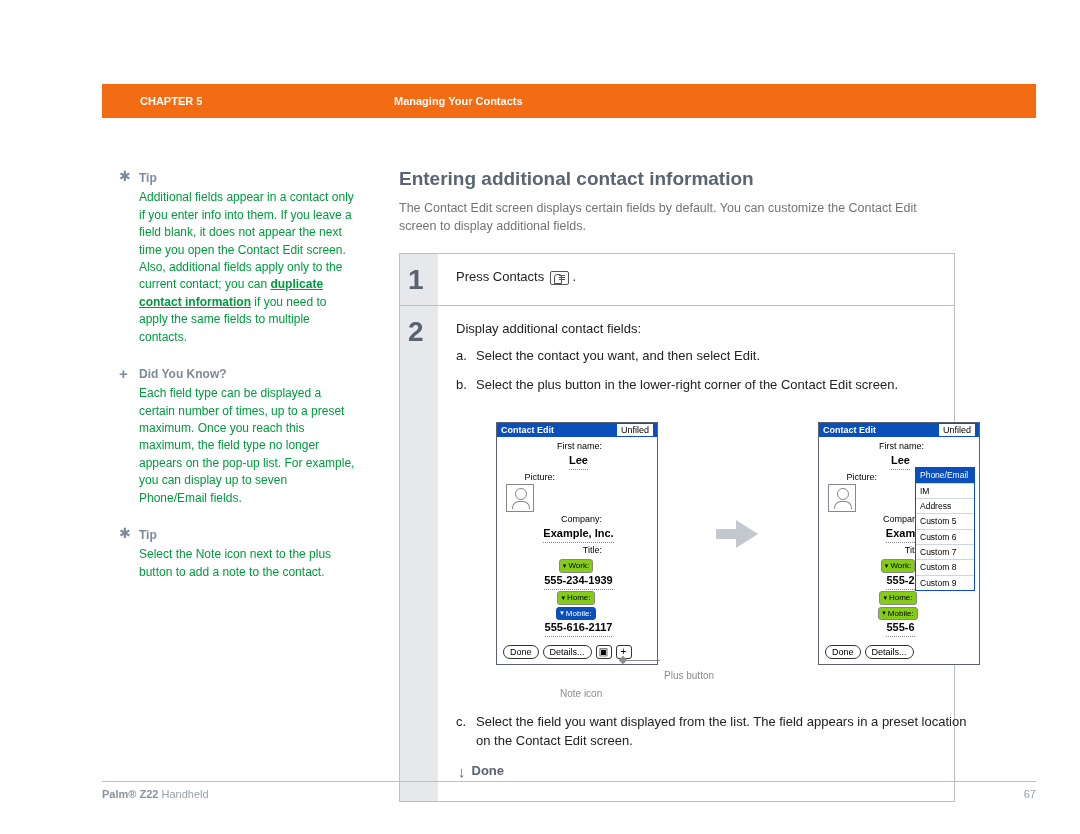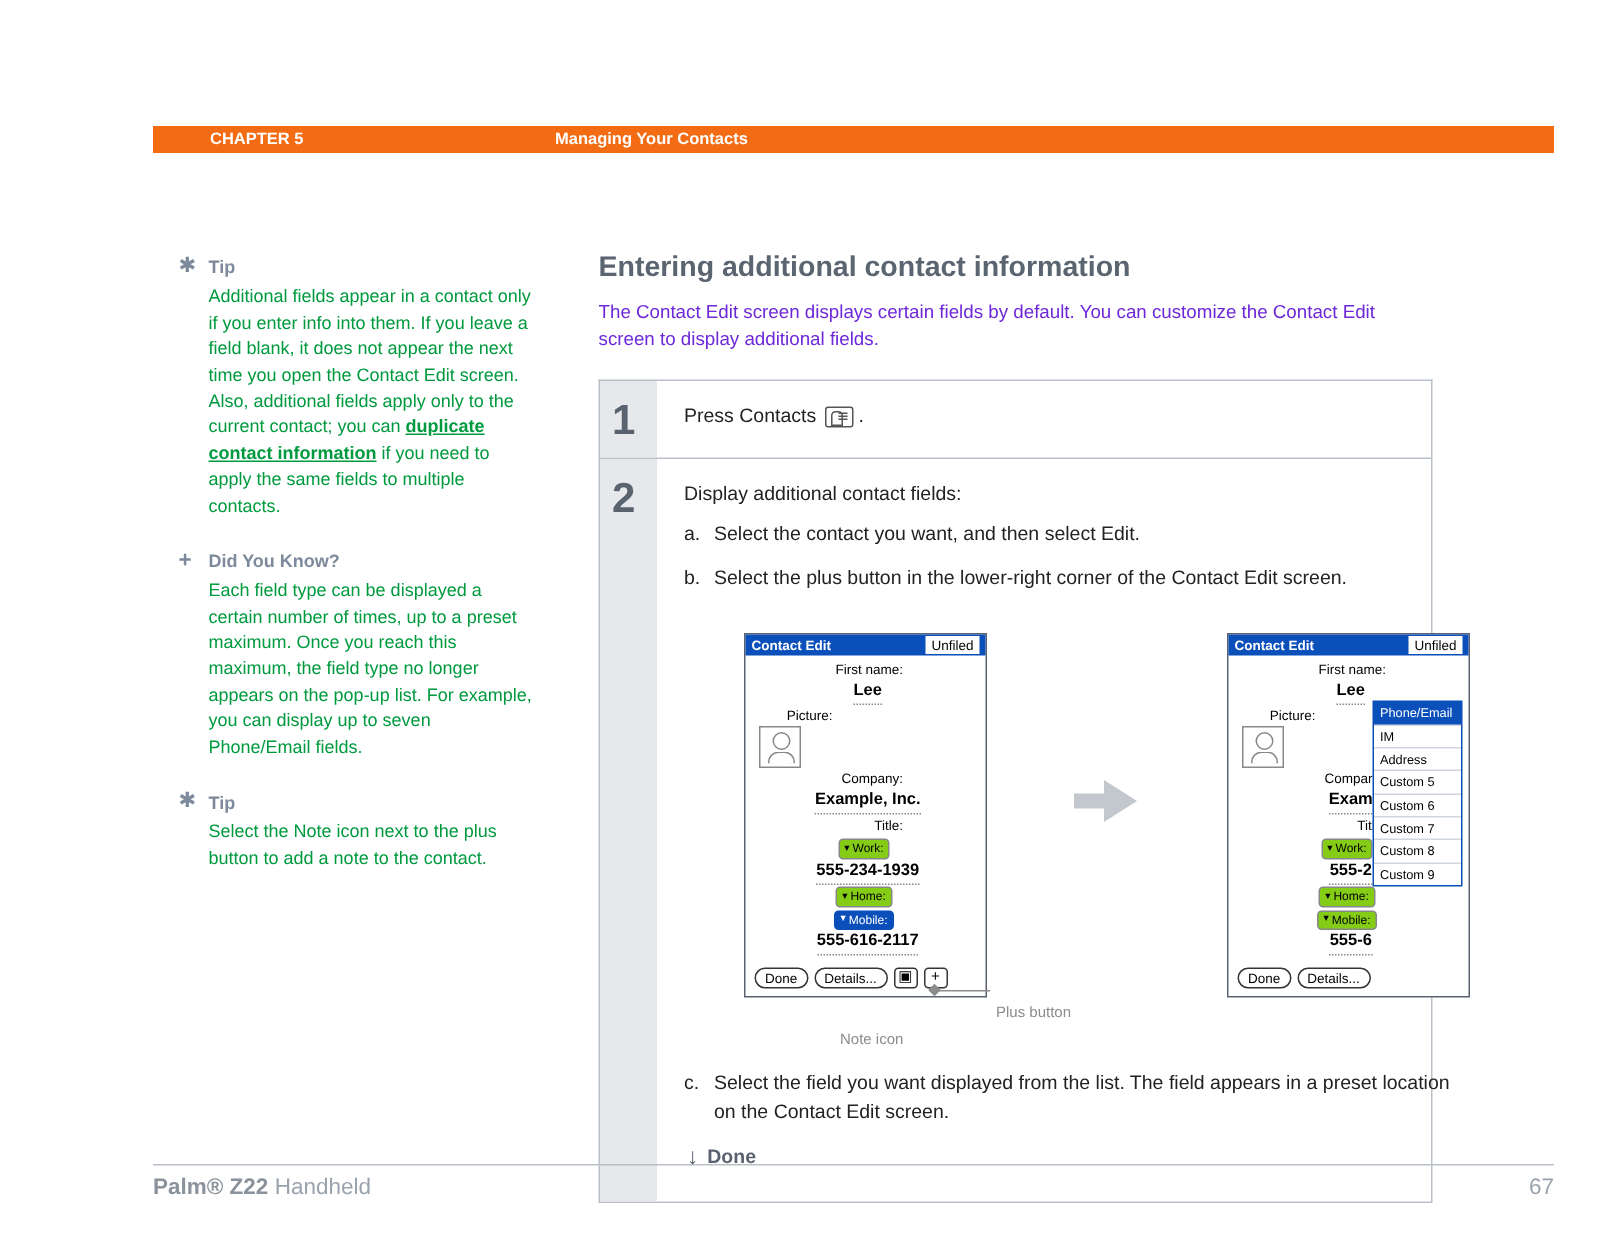--- a/index.html
+++ b/index.html
@@ -1,31 +1,31 @@
 <!DOCTYPE html>
 <html><head>
 <meta charset="utf-8">
 <style>
   * { box-sizing: border-box; margin: 0; padding: 0; }
   html, body { width: 1080px; height: 834px; background: #fff; font-family: "Helvetica Neue", Helvetica, Arial, sans-serif; }
   .page { width: 1080px; height: 834px; position: relative; }
-  .header-bar { position: absolute; top: 84px; left: 102px; right: 44px; height: 18px; background: #f36b12; display: flex; align-items: center; color: #fff; font-size: 11px; font-weight: bold; }
+  .header-bar { position: absolute; top: 84px; left: 102px; right: 44px; height: 34px; background: #f36b12; display: flex; align-items: center; color: #fff; font-size: 11px; font-weight: bold; gap: 24px; }
   .header-chapter { margin-left: 38px; width: 230px; }
   .header-title { }
   .sidebar { position: absolute; left: 139px; top: 170px; width: 218px; font-size: 12px; line-height: 1.45; color: #009a3e; }
   .tip-block { margin-bottom: 20px; }
   .tip-head { display: flex; align-items: flex-start; margin-bottom: 2px; }
   .tip-star { margin-left: -20px; width: 20px; color: #7d8a9c; font-size: 14px; line-height: 13px; }
   .tip-plus { margin-left: -20px; width: 20px; color: #7d8a9c; font-size: 15px; font-weight: bold; line-height: 15px; }
   .tip-label { color: #7d8a9c; font-weight: bold; font-size: 12px; }
   .tip-body { color: #009a3e; }
   .tip-link { font-weight: bold; text-decoration: underline; color: #009a3e; cursor: pointer; }
   .main { position: absolute; left: 399px; top: 168px; width: 556px; }
   .main-title { font-size: 19px; font-weight: bold; color: #5b6571; margin-bottom: 10px; }
-  .main-intro { font-size: 12.5px; color: #6d28d9; line-height: 1.4; margin-bottom: 18px; }
+  .main-intro { font-size: 12.5px; color: #737373; line-height: 1.4; margin-bottom: 18px; }
   .steps-box { border: 1px solid #b9c0c8; border-bottom: none; }
   .step { display: flex; border-bottom: 1px solid #b9c0c8; }
   .step-num { width: 38px; flex: 0 0 38px; background: #e6e8eb; font-size: 28px; font-weight: bold; color: #5a6270; padding: 10px 0 0 8px; font-family: Arial, sans-serif; }
   .step-content { flex: 1; padding: 14px 16px 18px 18px; font-size: 13px; color: #222; line-height: 1.45; }
   .step1 { min-height: 46px; }
   .step2 { min-height: 428px; }
   .contacts-icon { display: inline-block; width: 19px; height: 14px; border: 1px solid #555; border-radius: 2px; position: relative; vertical-align: middle; margin-left: 2px; }
   .contacts-icon::before { content: ""; position: absolute; left: 3px; top: 2px; width: 6px; height: 8px; border: 1px solid #555; border-radius: 3px 3px 0 0; }
   .contacts-icon::after { content: ""; position: absolute; right: 3px; top: 3px; width: 6px; height: 1px; background: #555; box-shadow: 0 2px 0 #555, 0 4px 0 #555; }
   .sub-list { margin-top: 8px; }
@@ -59,21 +59,21 @@
   .arrow-shape { width: 44px; height: 30px; position: relative; }
   .arrow-shape::before { content: ""; position: absolute; left: 0; top: 10px; width: 20px; height: 10px; background: #c3c8ce; }
   .arrow-shape::after { content: ""; position: absolute; left: 20px; top: 1px; width: 0; height: 0; border-left: 22px solid #c3c8ce; border-top: 14px solid transparent; border-bottom: 14px solid transparent; }
   .callouts { position: relative; height: 34px; margin-left: 40px; font-size: 10px; color: #8c8c8c; }
   .callout-plus { position: absolute; left: 168px; top: -2px; }
   .callout-note { position: absolute; left: 64px; top: 16px; }
   .callout-line-h { position: absolute; border-top: 1px solid #8c8c8c; }
   .callout-diamond { position: absolute; width: 6px; height: 6px; background: #8c8c8c; transform: rotate(45deg); }
   .done-row { display: flex; align-items: center; margin-top: 10px; font-weight: bold; color: #5a6270; font-size: 13px; padding-left: 2px; }
   .done-arrow { font-size: 15px; margin-right: 6px; }
-  .footer { position: absolute; left: 102px; right: 44px; bottom: 34px; border-top: 1px solid #b9c0c8; padding-top: 6px; display: flex; justify-content: space-between; font-size: 15px; color: #9aa2ad; }
+  .footer { position: absolute; left: 102px; right: 44px; bottom: 34px; border-top: 1px solid #b9c0c8; padding-top: 6px; display: flex; justify-content: space-between; font-size: 11px; color: #9aa2ad; }
   .footer .prod { }
   .footer .pg { color: #9aa2ad; }
   .prod b { color: #8a929c; }
 </style>
 </head>
 <body>
 
 <div class="page">
 
   <div class="header-bar">

